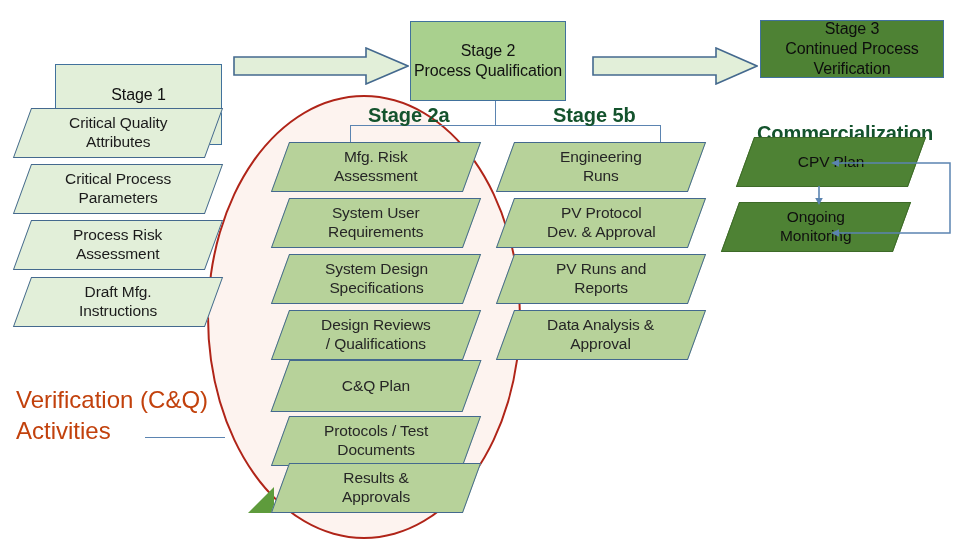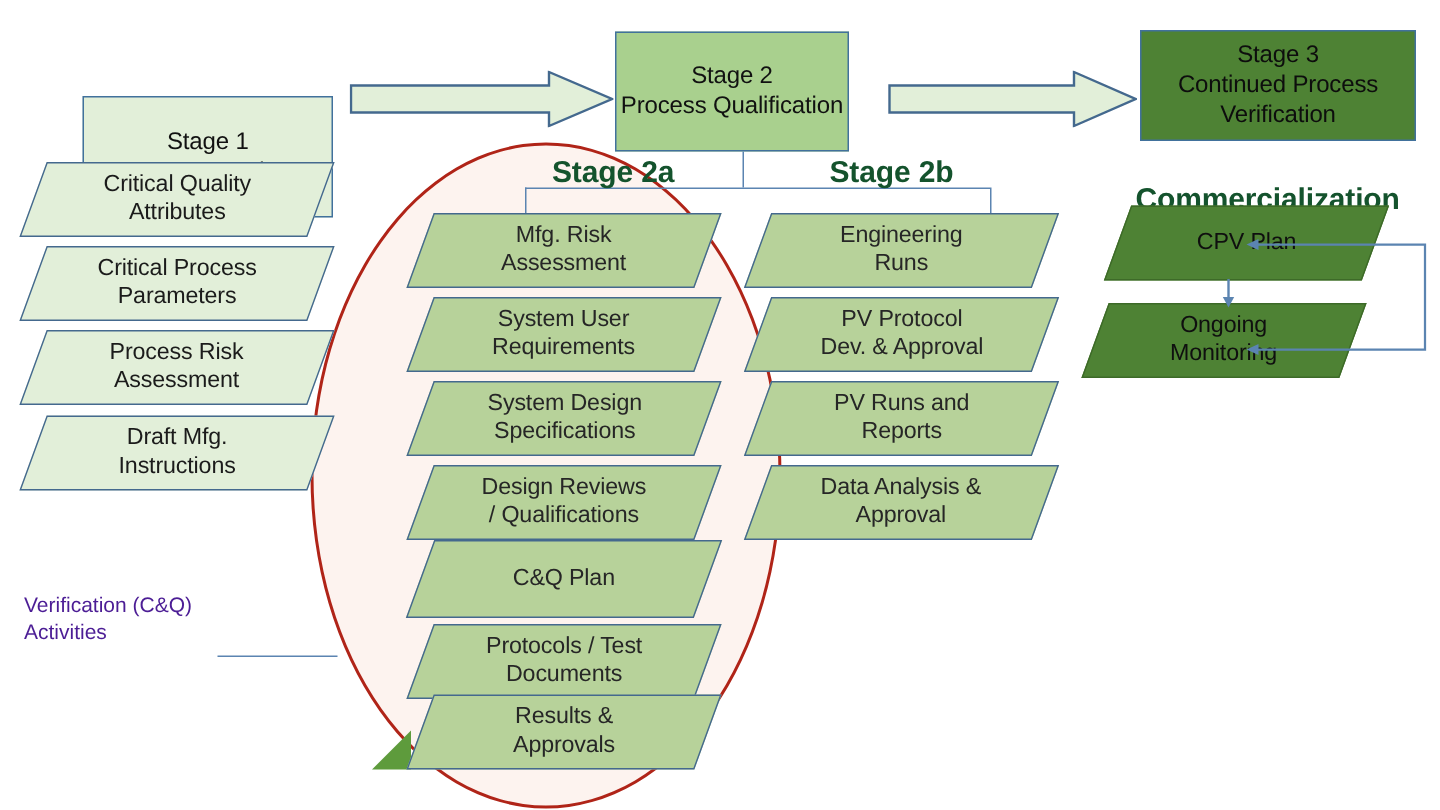--- a/index.html
+++ b/index.html
@@ -33,21 +33,21 @@
   #stage1-box {
     left: 55px; top: 20px; width: 167px; height: 81px;
     background: #e2efd9;
     margin-top: 44px;
   }
   #stage2-box {
     left: 410px; top: 21px; width: 156px; height: 80px;
     background: #a9d08e;
   }
   #stage3-box {
-    left: 760px; top: 20px; width: 184px; height: 74px;
+    left: 760px; top: 20px; width: 184px; height: 58px;
     background: #4e8234;
     color: #0d0d0d;
   }
 
   
   #verification-ellipse {
     position: absolute;
     left: 207px; top: 95px;
     width: 314px; height: 444px;
     border: 2px solid #b02418;
@@ -96,25 +96,25 @@
   .label {
     position: absolute;
     font-size: 20px;
     color: #14532d;
     white-space: nowrap;
     letter-spacing: -0.1px;
     font-weight: bold;
   }
   #verification-label {
     position: absolute;
-    left: 16px; top: 394px;
+    left: 16px; top: 384px;
     width: 215px;
-    font-size: 14px;
+    font-size: 24px;
     line-height: 1.3;
-    color: #4c1d95;
+    color: #c2410c;
     white-space: pre-line;
   }
 
   
   .block-arrow {
     position: absolute;
   }
   
   #results-accent {
     position: absolute;
@@ -148,21 +148,21 @@
   <div class="stage-box" id="stage3-box">Stage 3
 Continued Process
 Verification</div>
 
   <div class="line-v" style="left:495px; top:101px; height:24px;"></div>
   <div class="line-h" style="left:350px; top:125px; width:310px;"></div>
   <div class="line-v" style="left:350px; top:125px; height:19px;"></div>
   <div class="line-v" style="left:660px; top:125px; height:19px;"></div>
 
   <div class="label" style="left:368px; top:104px;">Stage 2a</div>
-  <div class="label" style="left:553px; top:104px;">Stage 2b</div>
+  <div class="label" style="left:553px; top:104px;">Stage 5b</div>
   <div class="label" style="left:757px; top:110px;margin-top:12px;">Commercialization</div>
 
   <div class="plg pale" style="left:22px; top:108px; width:192px; height:50px;">
     <span>Critical Quality
 Attributes</span>
   </div>
   <div class="plg pale" style="left:22px; top:164px; width:192px; height:50px;">
     <span>Critical Process
 Parameters</span>
   </div>

